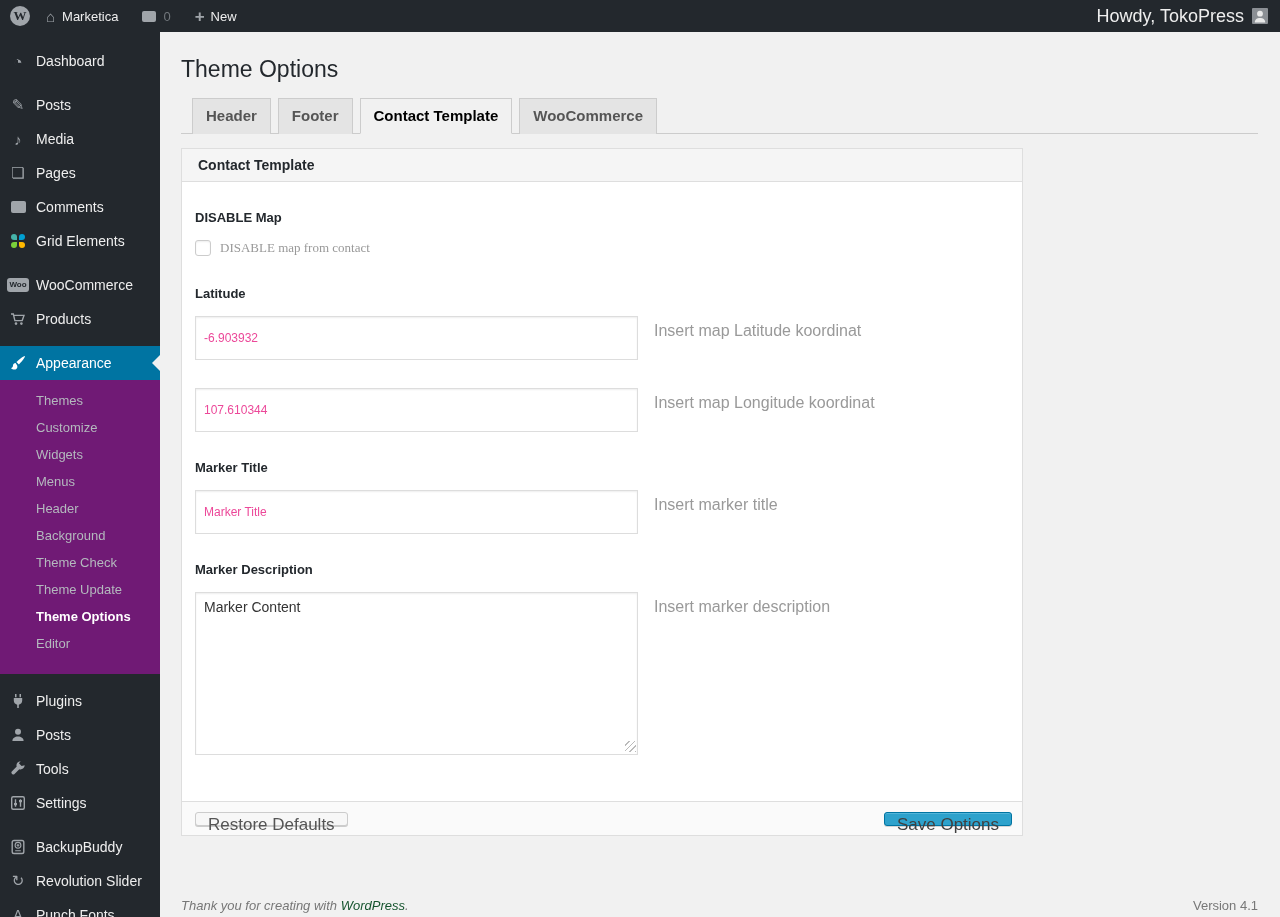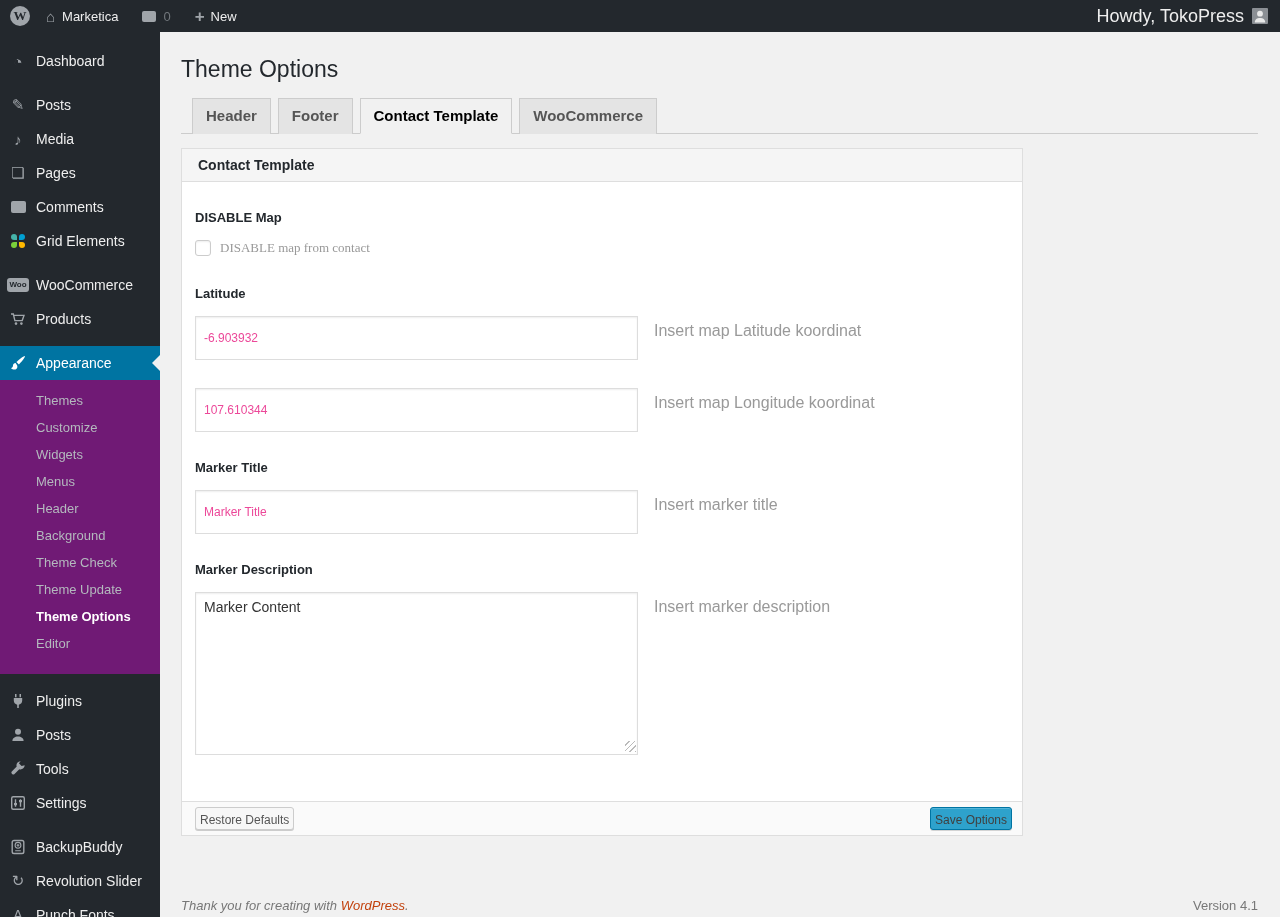--- a/index.html
+++ b/index.html
@@ -142,35 +142,35 @@
     box-shadow:inset 0 1px 2px rgba(0,0,0,.07); cursor:pointer;
   }
   .checkbox-row { display:flex; align-items:center; }
   .checkbox-row .cb-label { margin-left:9px; font-size:13px; color:#999; cursor:pointer;font-family:Liberation Serif, serif; }
 
   .panel-footer {
     display:flex; justify-content:space-between; align-items:center;
     background:#fafafa; border-top:1px solid #dedede; padding:4px 10px 4px 13px; height:34px;
   }
   .btn {
-    font-size:12px; line-height:24px; height:23px; padding:0 4px; border-radius:3px;
+    font-size:17px; line-height:24px; height:14px; padding:0 12px; border-radius:3px;
     cursor:pointer; font-family:"Liberation Sans", sans-serif; white-space:nowrap;
   }
   .btn-secondary { background:#f7f7f7; border:1px solid #ccc; color:#555; box-shadow:0 1px 0 #ccc; }
   .btn-primary {
     background:#2ea2cc; border:1px solid #0074a2; color:#404040;
     box-shadow:inset 0 1px 0 rgba(120,200,230,.5), 0 1px 0 rgba(0,0,0,.15);
   }
 
   .page-footer {
     margin-top:62px; display:flex; justify-content:space-between; align-items:flex-start;
     font-size:13px; color:#777;
   }
   .thanks { font-style:italic; }
-  .thanks a { color:#c2410c; text-decoration:none; font-style:italic; }
+  .thanks a { color:#14532d; text-decoration:none; font-style:italic; }
   .version { color:#777; }
 </style>
 </head>
 <body>
 
 <div class="adminbar">
   <div class="ab-left">
     <span class="wp-logo">W</span>
     <span class="ab-home">⌂</span>
     <span class="ab-site">Marketica</span>

